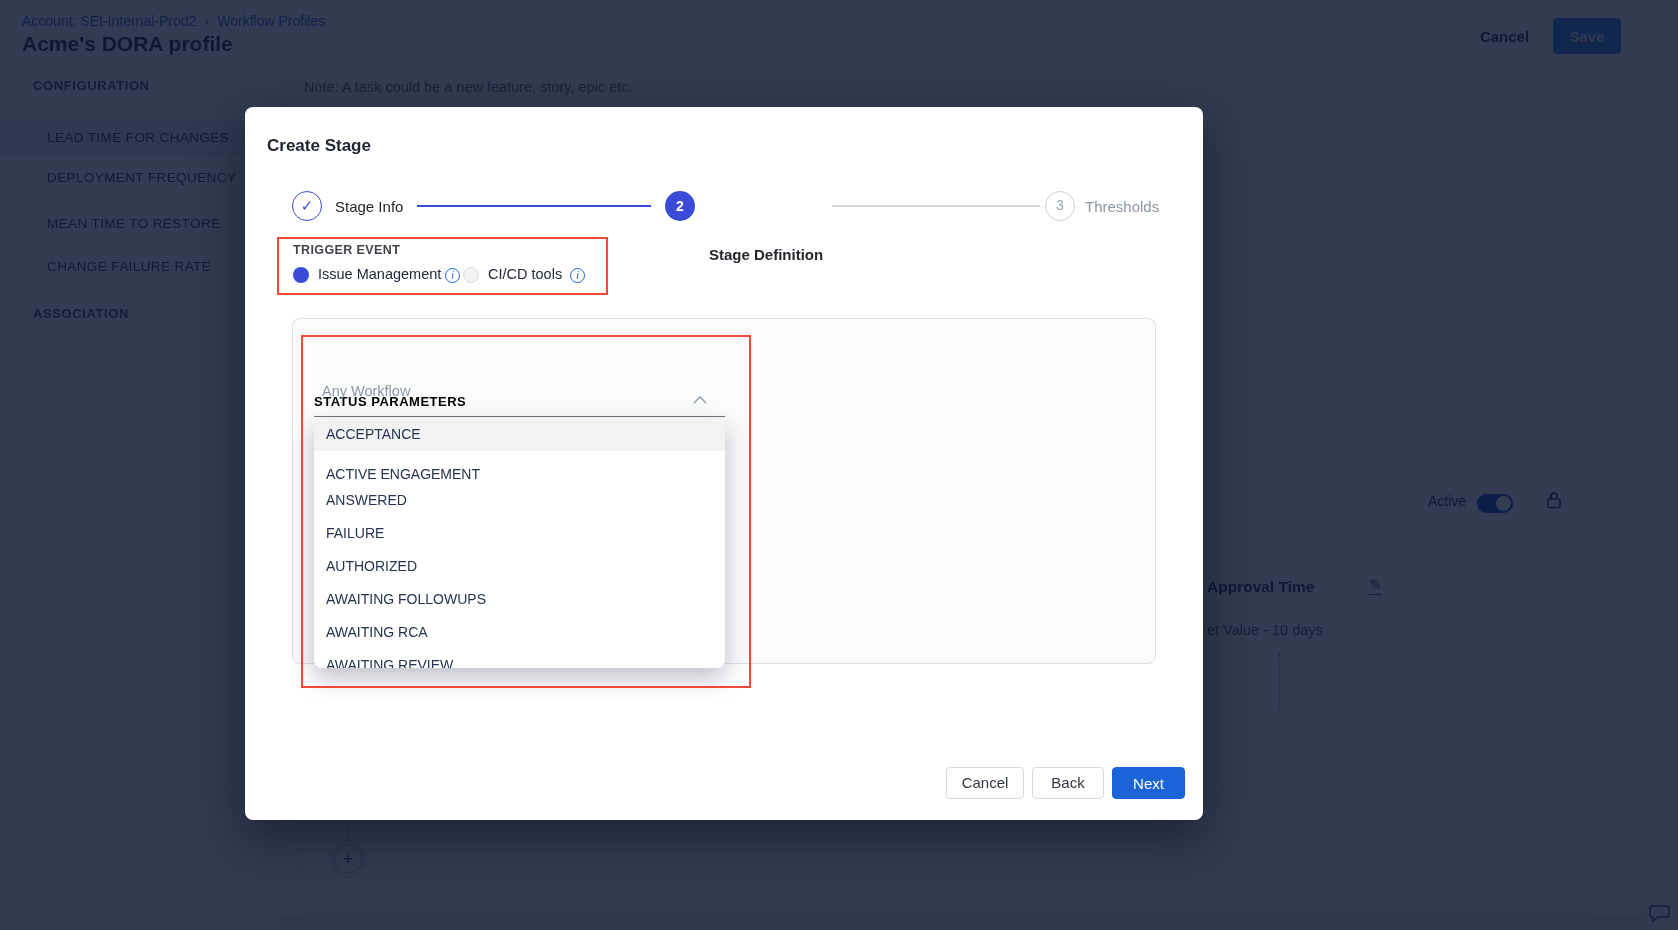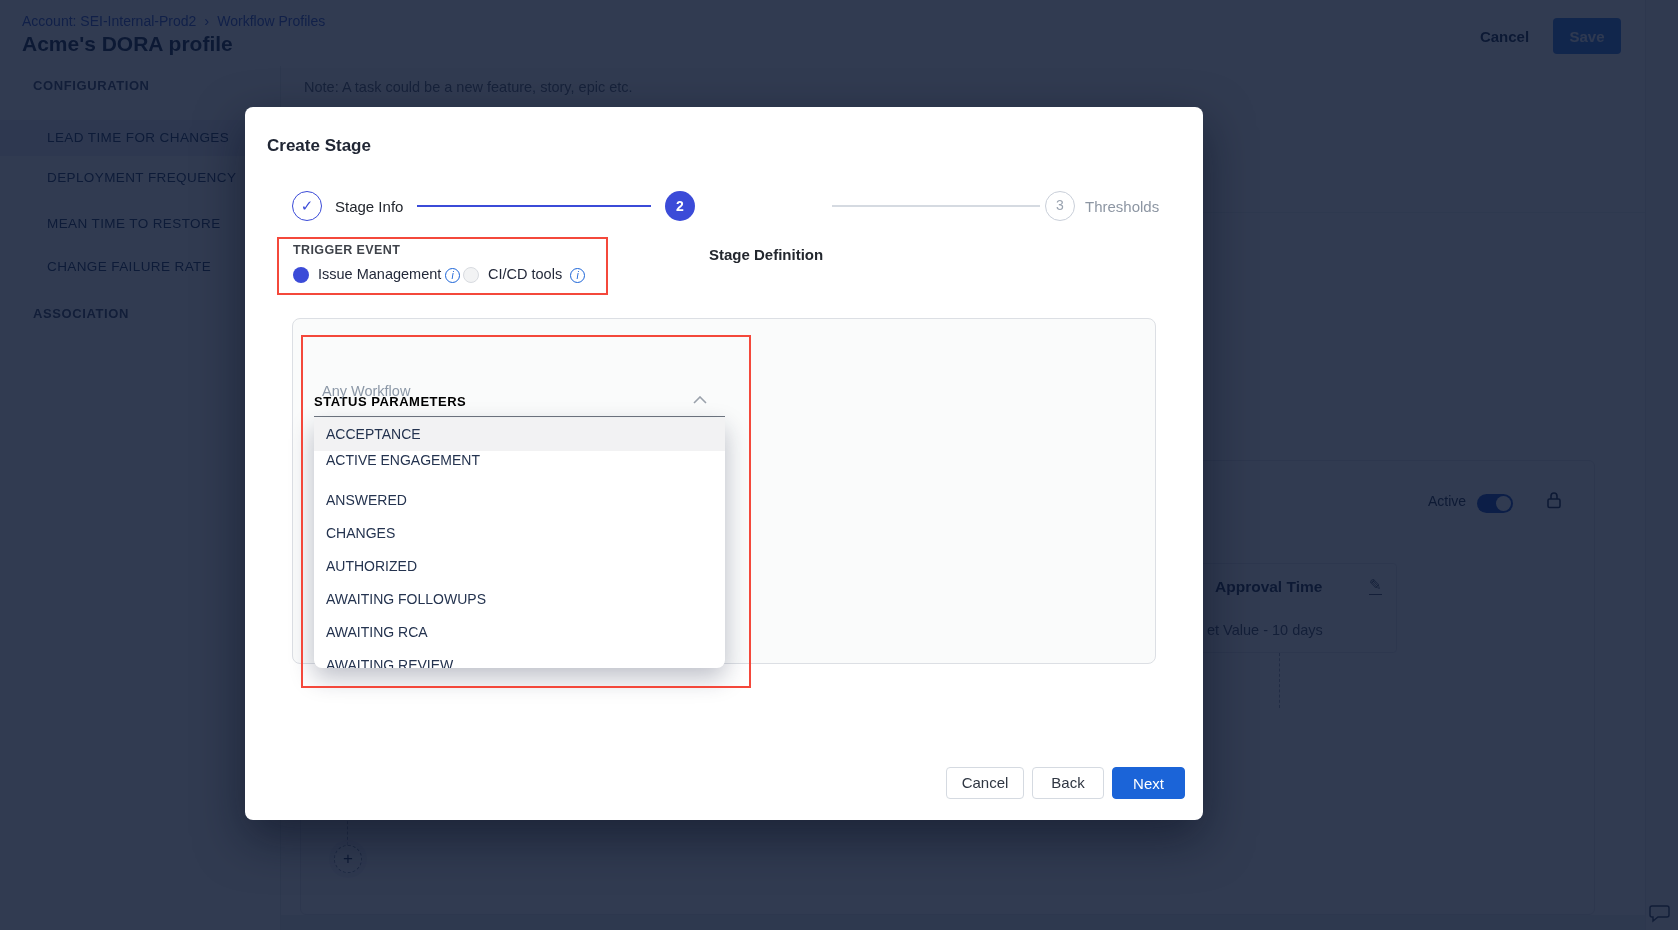--- a/index.html
+++ b/index.html
@@ -37,21 +37,21 @@
     border:1px solid #e3e5ea; border-radius:6px; }
   .bottom-strip { left:0; top:849px; width:1364px; height:15px; background:#eceef1; }
   .active-label { left:1147px; top:427px; font-size:14px; color:#23324e; }
   .toggle { left:1196px; top:428px; width:36px; height:19px; border-radius:10px;
     background:#1d4fbe; cursor:pointer; }
   .toggle .knob { position:absolute; right:2px; top:2px; width:15px; height:15px;
     border-radius:50%; background:#fff; }
   .lock { left:1264px; top:424px; cursor:pointer; }
   .approval-card { left:904px; top:497px; width:212px; height:90px; background:#fff;
     border:1px solid #e4e6ea; border-radius:4px; }
-  .appr-title { position:absolute; left:21px; top:14px; font-size:15.5px; font-weight:600; color:#22304d;margin-left:8px; }
+  .appr-title { position:absolute; left:21px; top:14px; font-size:15.5px; font-weight:600; color:#22304d; }
   .appr-edit { position:absolute; left:183px; top:12px; font-size:15px; color:#4b5568;
     border-bottom:1px solid #4b5568; cursor:pointer; }
   .appr-value { position:absolute; left:21px; top:58px; font-size:14.5px; color:#475066; white-space:nowrap; }
   .dash-v1 { left:998px; top:587px; width:0; height:55px; border-left:1.5px dashed #9aa3b3; }
   .dash-v2 { left:66px; top:750px; width:0; height:29px; border-left:1.5px dashed #9aa3b3; }
   .plus-node { left:53px; top:779px; width:28px; height:28px; border-radius:50%;
     border:1.5px dashed #8b96a8; background:#fdfdfe; box-shadow:0 0 0 5px rgba(230,234,242,.55);
     text-align:center; line-height:26px; font-size:17px; color:#22304d; cursor:pointer; }
   .chat-icon { left:1367px; top:838px; cursor:pointer; }
 
@@ -201,23 +201,23 @@
   <div class="abs dd-value">Any Workflow</div>
   <div class="abs dd-chevron">
     <svg width="14" height="8" viewBox="0 0 14 8">
         <polyline points="1,7 7,1 13,7" fill="none" stroke="#9aa1ab" stroke-width="1.6"></polyline>
       </svg>
   </div>
   <div class="abs dd-underline"></div>
 
   <div class="abs dropdown">
     <div class="dd-opt hl" style="top:0;">ACCEPTANCE</div>
-    <div class="dd-opt" style="top:26px;">ACTIVE ENGAGEMENT</div>
+    <div class="dd-opt" style="top:40px;">ACTIVE ENGAGEMENT</div>
     <div class="dd-opt" style="top:66px;">ANSWERED</div>
-    <div class="dd-opt" style="top:99px;">CHANGES</div>
+    <div class="dd-opt" style="top:99px;">FAILURE</div>
     <div class="dd-opt" style="top:132px;">AUTHORIZED</div>
     <div class="dd-opt" style="top:165px;">AWAITING FOLLOWUPS</div>
     <div class="dd-opt" style="top:198px;">AWAITING RCA</div>
     <div class="dd-opt" style="top:231px;">AWAITING REVIEW</div>
   </div>
 
   <div class="abs btn btn-outline btn-cancel">Cancel</div>
   <div class="abs btn btn-outline btn-back">Back</div>
   <div class="abs btn btn-next">Next</div>
 </div>

